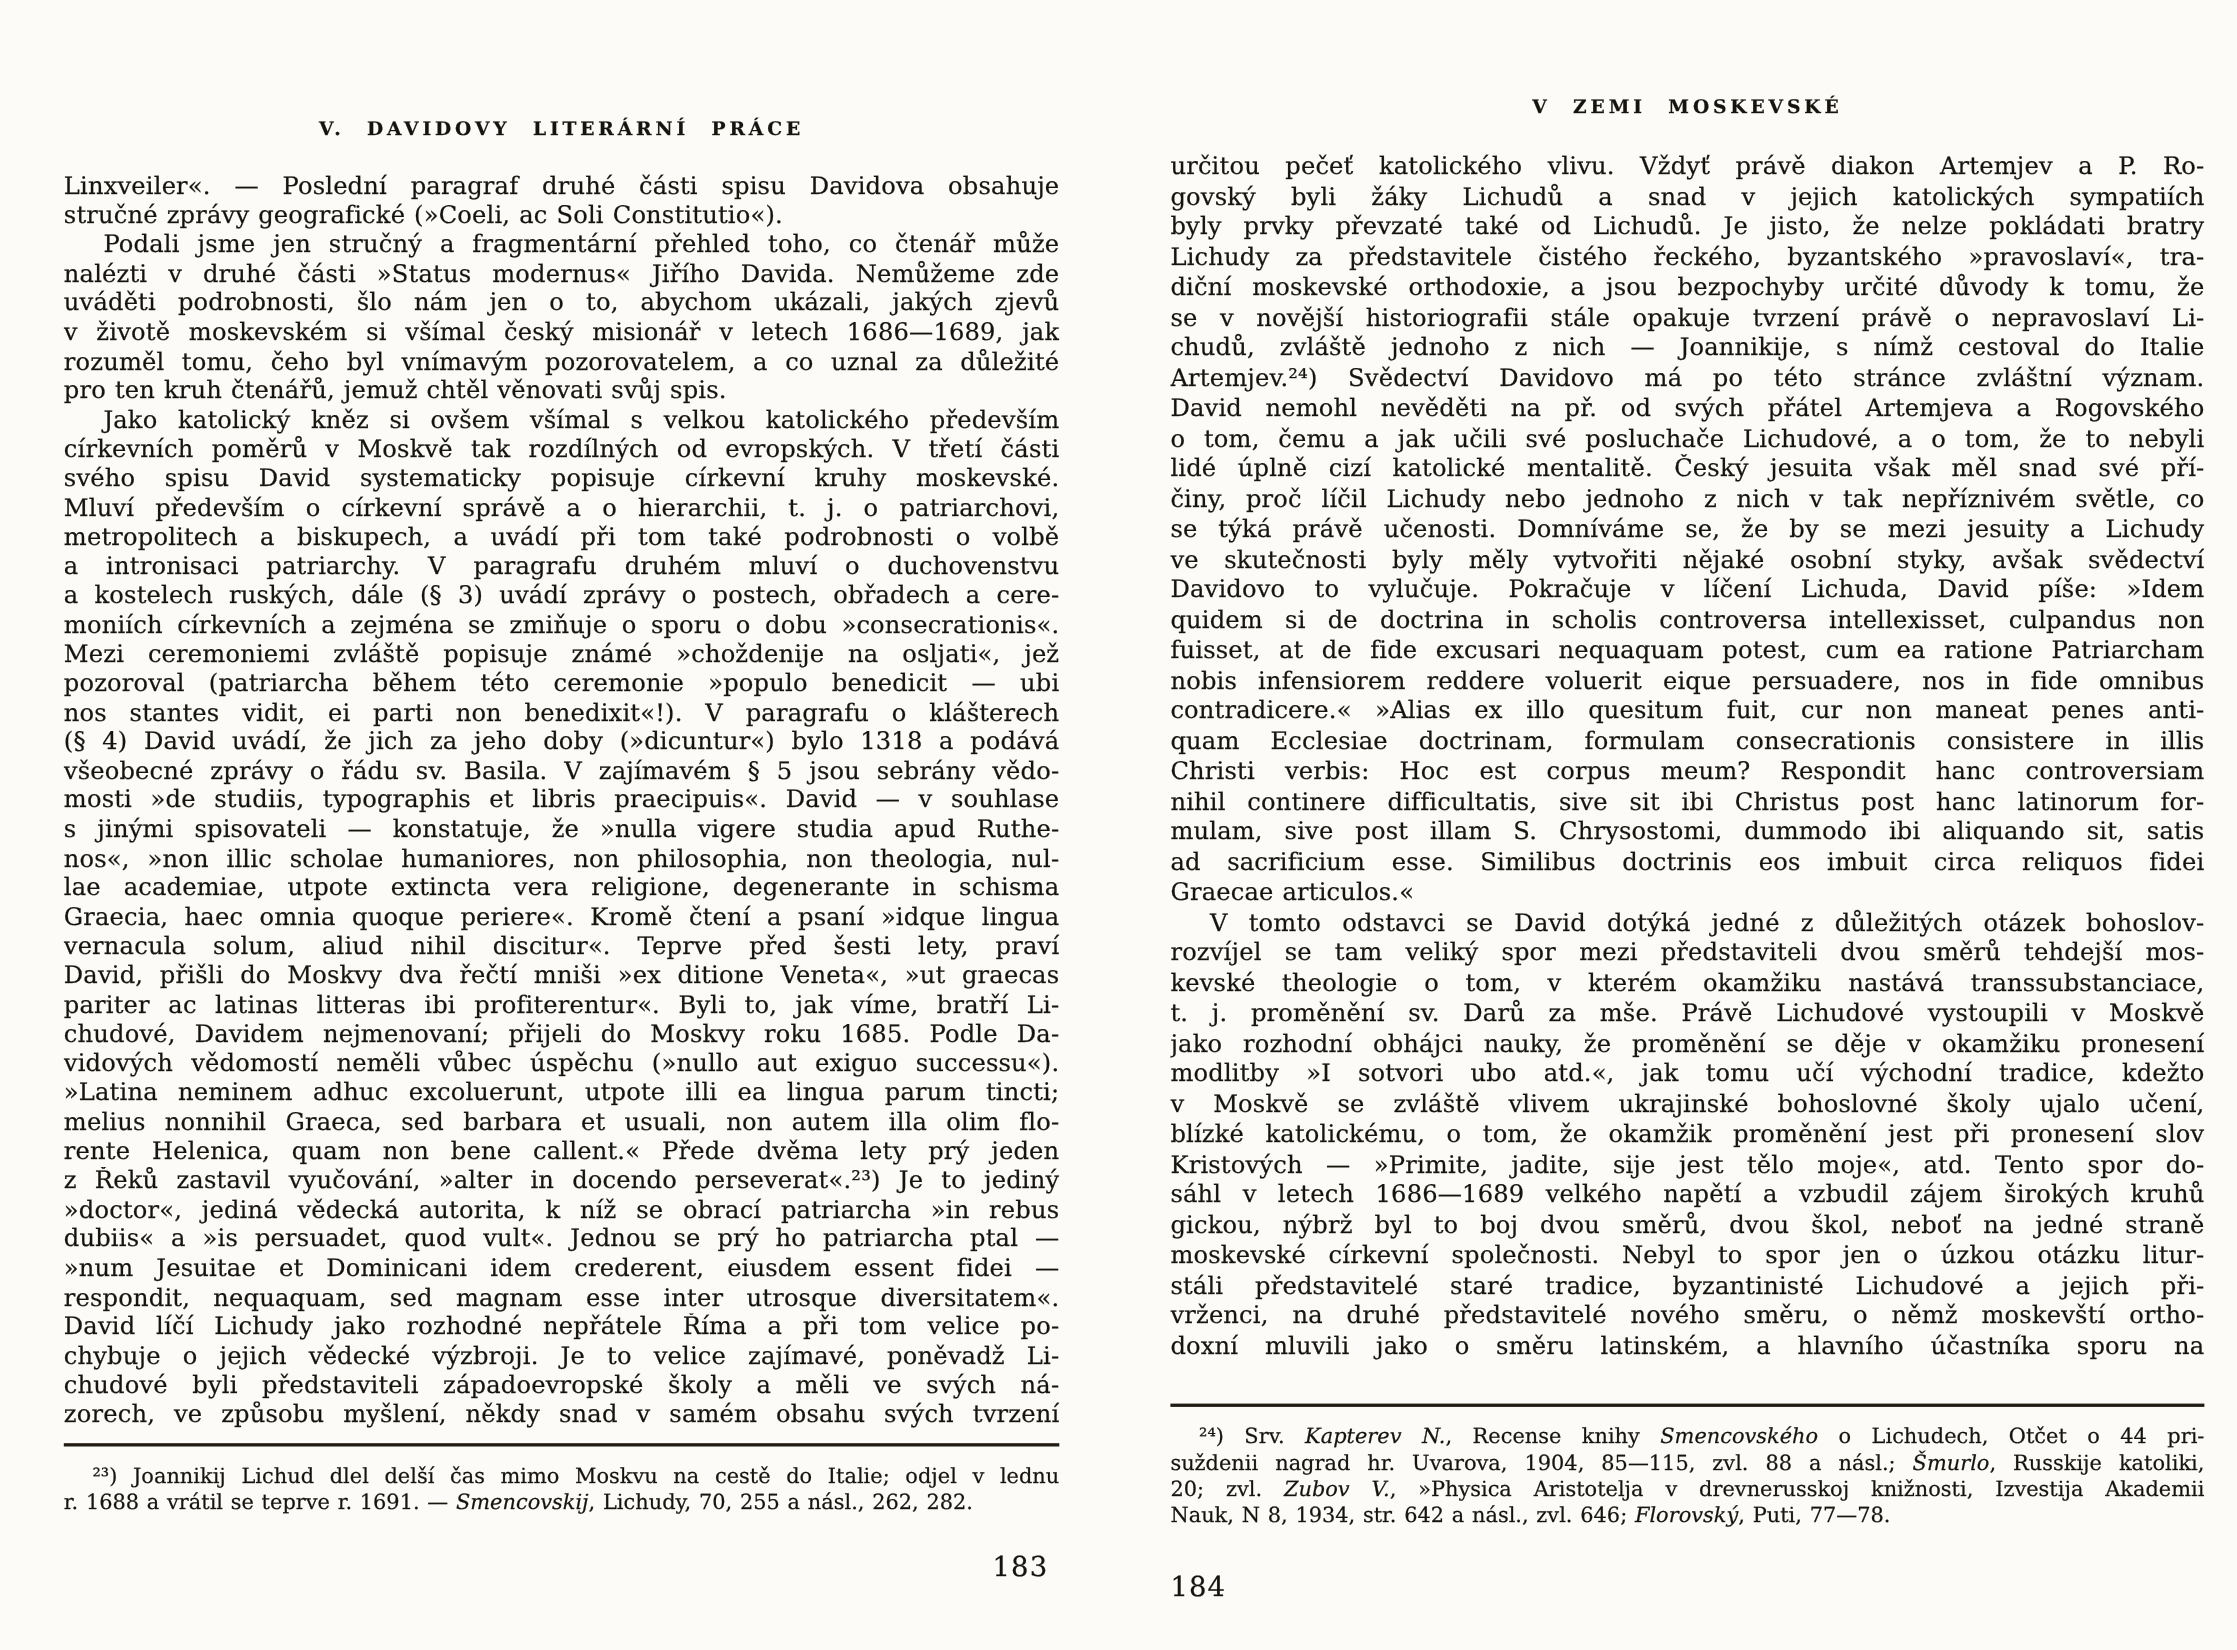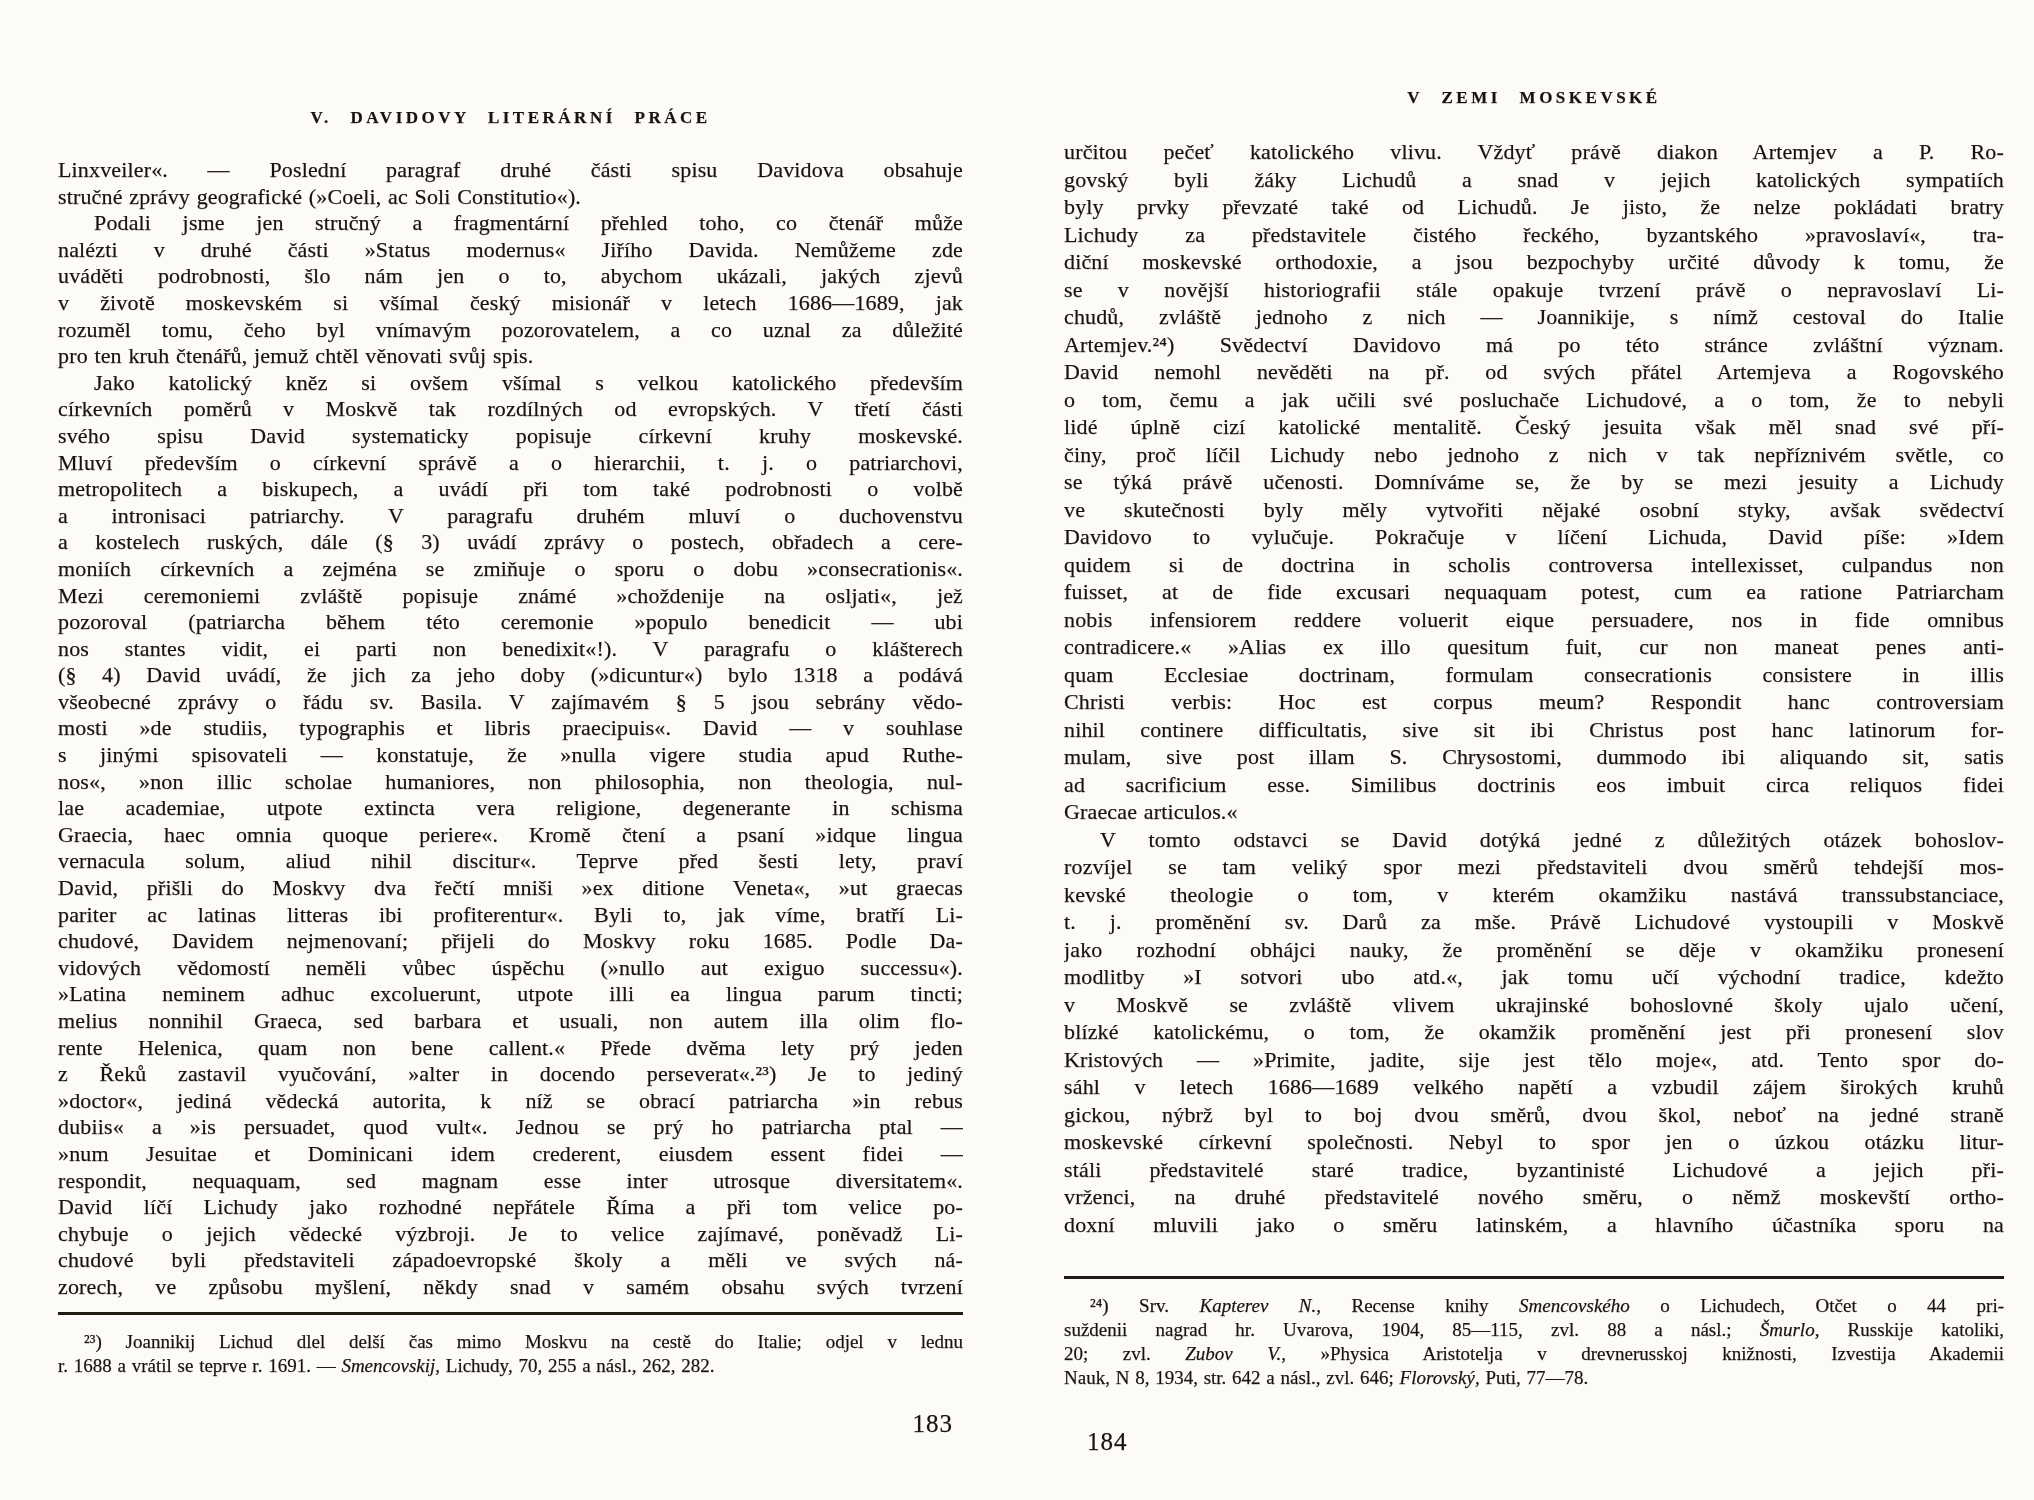--- a/index.html
+++ b/index.html
@@ -2,21 +2,21 @@
 <html><head>
 <meta charset="utf-8">
 <style>
   html,body{margin:0;padding:0;}
   .spread{
     position:relative;width:2034px;height:1500px;overflow:hidden;
     background:#fcfbf7;color:#17130d;
     font-family:"DejaVu Serif", "Liberation Serif", serif;
     -webkit-text-stroke:0.25px rgba(23,19,13,.8);
   }
-  .page{position:absolute;top:0;height:100%;font-family:Liberation Serif, serif;}
+  .page{position:absolute;top:0;height:100%;}
   #page-left{left:58px;width:905px;}
   #page-right{left:1064px;width:940px;}
   .pheader{
     position:absolute;left:0;right:0;text-align:center;
     font-size:17px;font-weight:bold;letter-spacing:3.5px;word-spacing:11px;
     white-space:nowrap;
   }
   #page-left .pheader{top:108px;}
   #page-right .pheader{top:88px;}
   .pbody{position:absolute;left:0;right:0;font-size:22px;word-spacing:1px;letter-spacing:.15px;}
@@ -30,21 +30,21 @@
   .frule{position:absolute;left:0;right:0;height:3px;background:#201b13;}
   #page-left .frule{top:1312px;}
   #page-right .frule{top:1276px;}
   .pfoot{position:absolute;left:0;right:0;font-size:19px;line-height:24px;word-spacing:1px;}
   #page-left .pfoot{top:1330px;}
   #page-right .pfoot{top:1294px;}
   .pfoot .line{height:24px;}
   .pfoot .line.ind{text-indent:26px;}
   .pnum{position:absolute;font-size:25px;letter-spacing:1px;}
   #page-left .pnum{top:1410px;right:10px;}
-  #page-right .pnum{top:1428px;left:0px;margin-left:23px;}
+  #page-right .pnum{top:1428px;left:0px;}
   i{font-style:italic;}
 </style>
 </head>
 <body>
 
 <div class="spread">
 
   <section class="page" id="page-left">
     <div class="pheader">V. DAVIDOVY LITERÁRNÍ PRÁCE</div>
     <div class="pbody">

